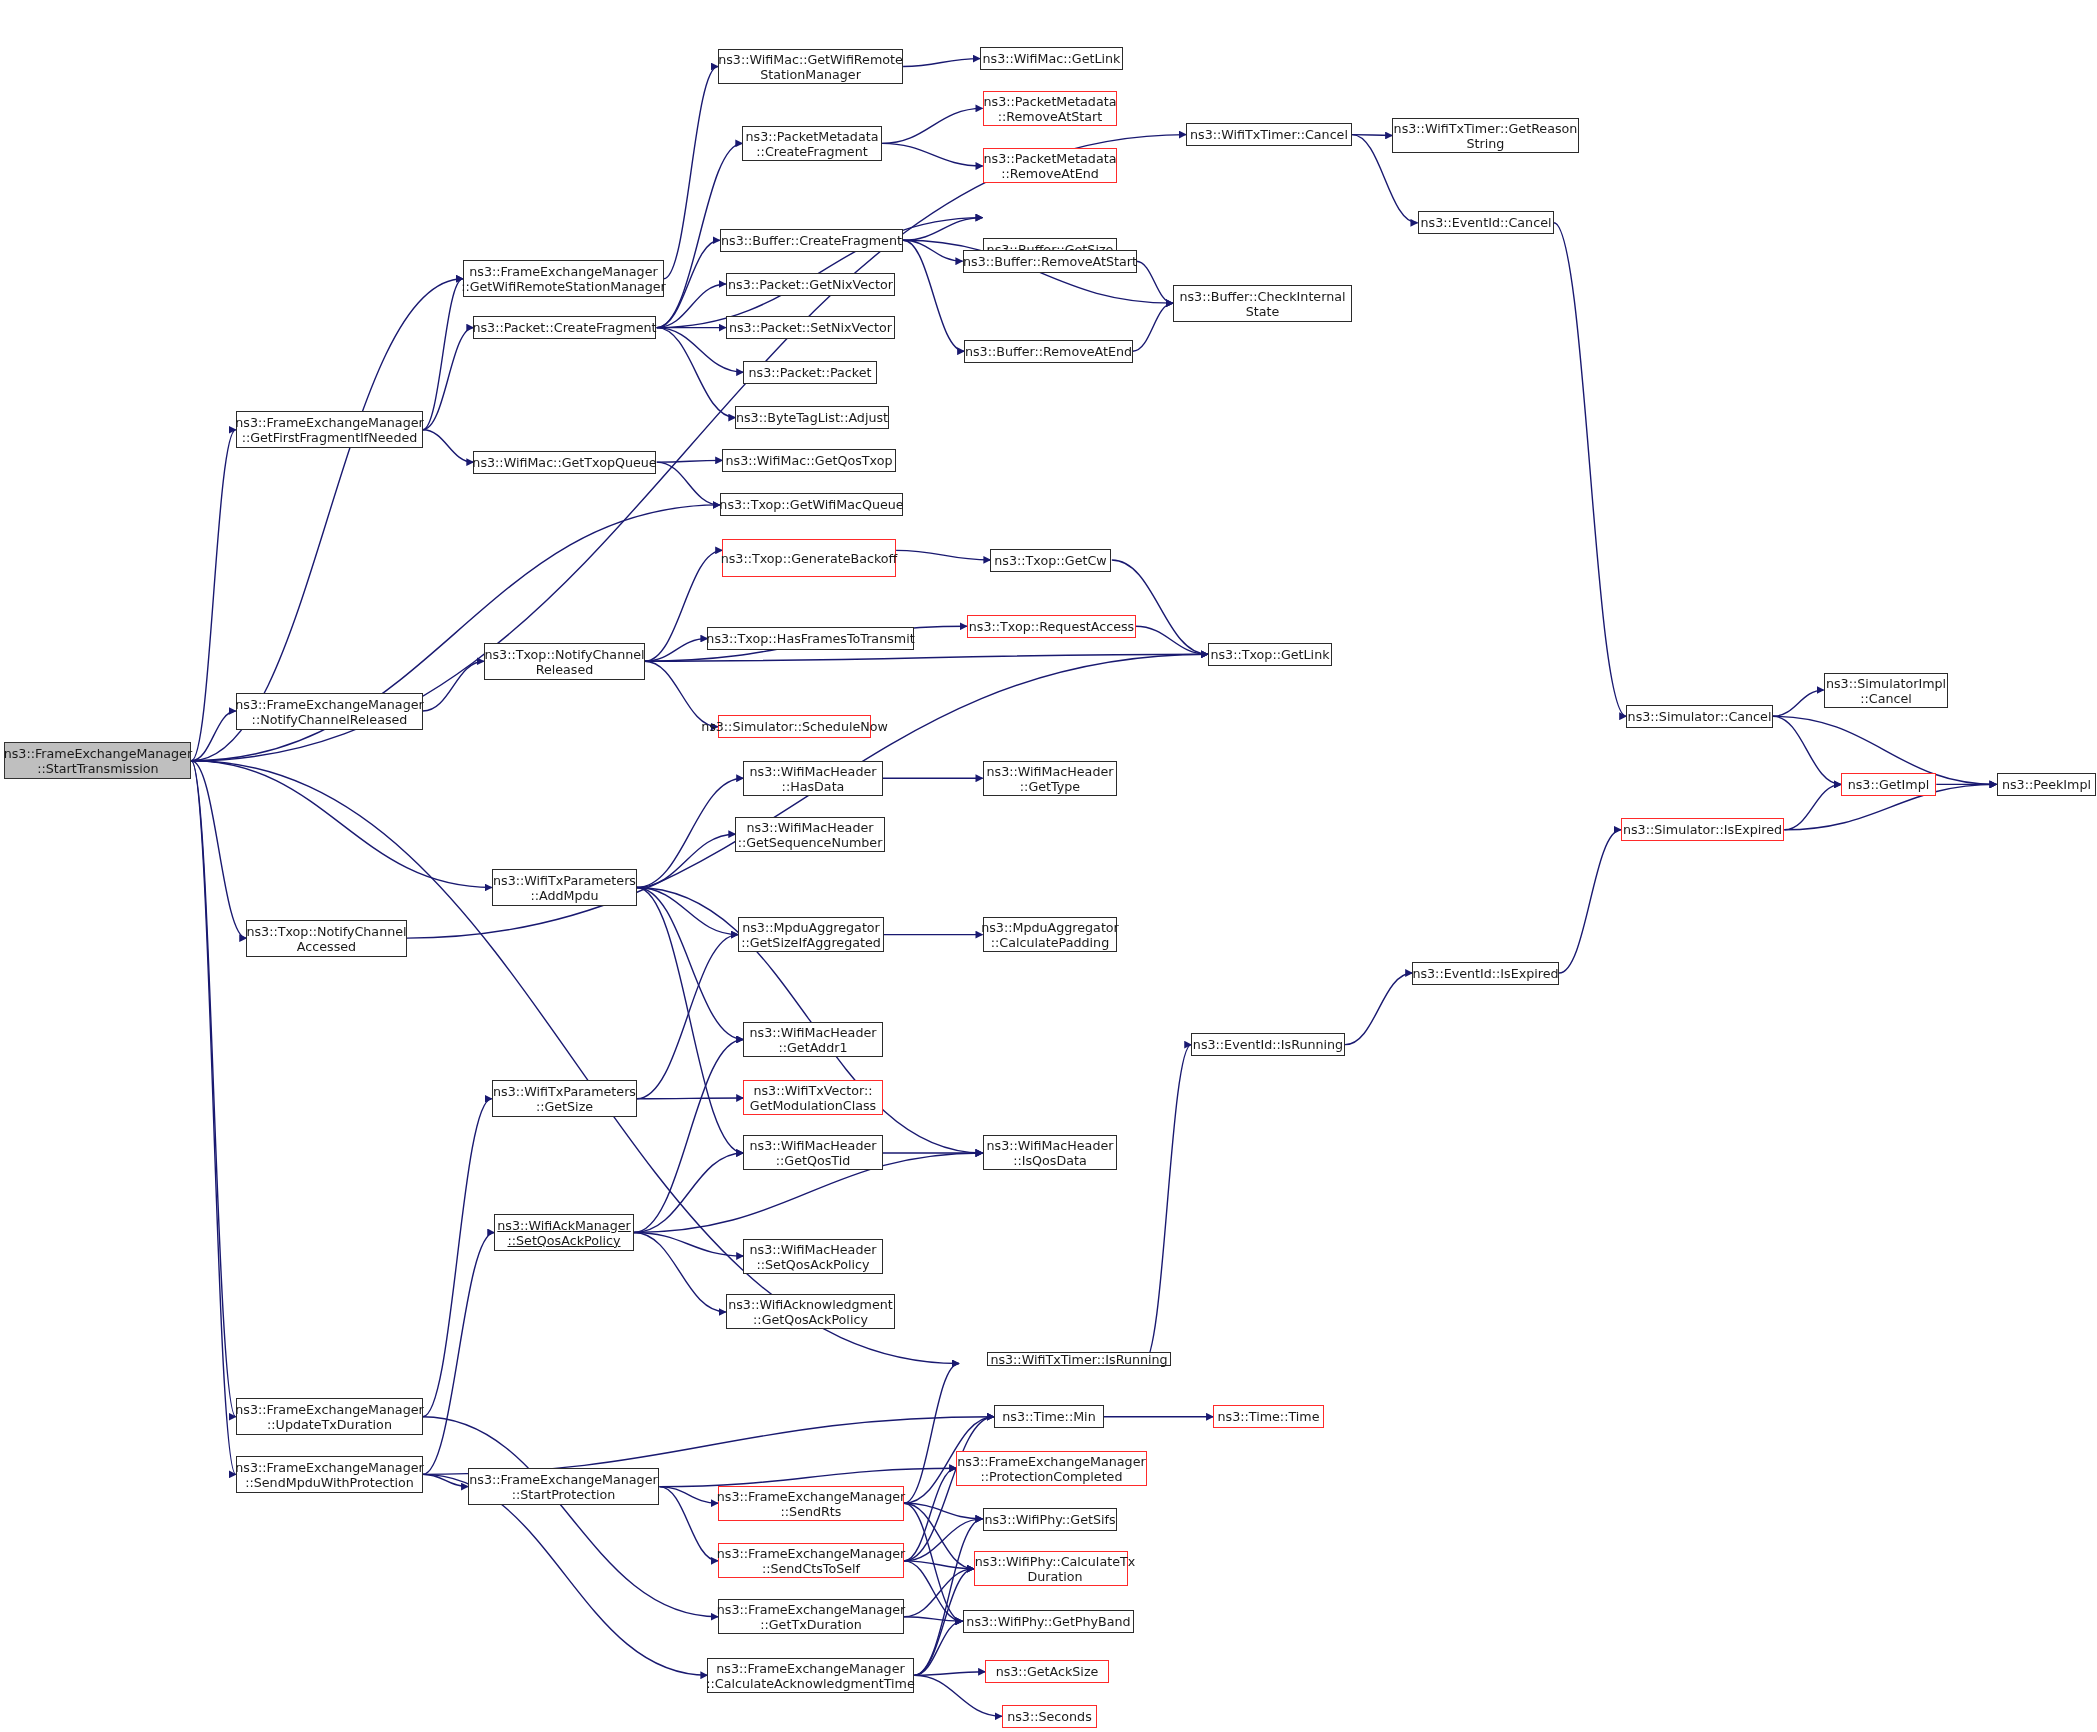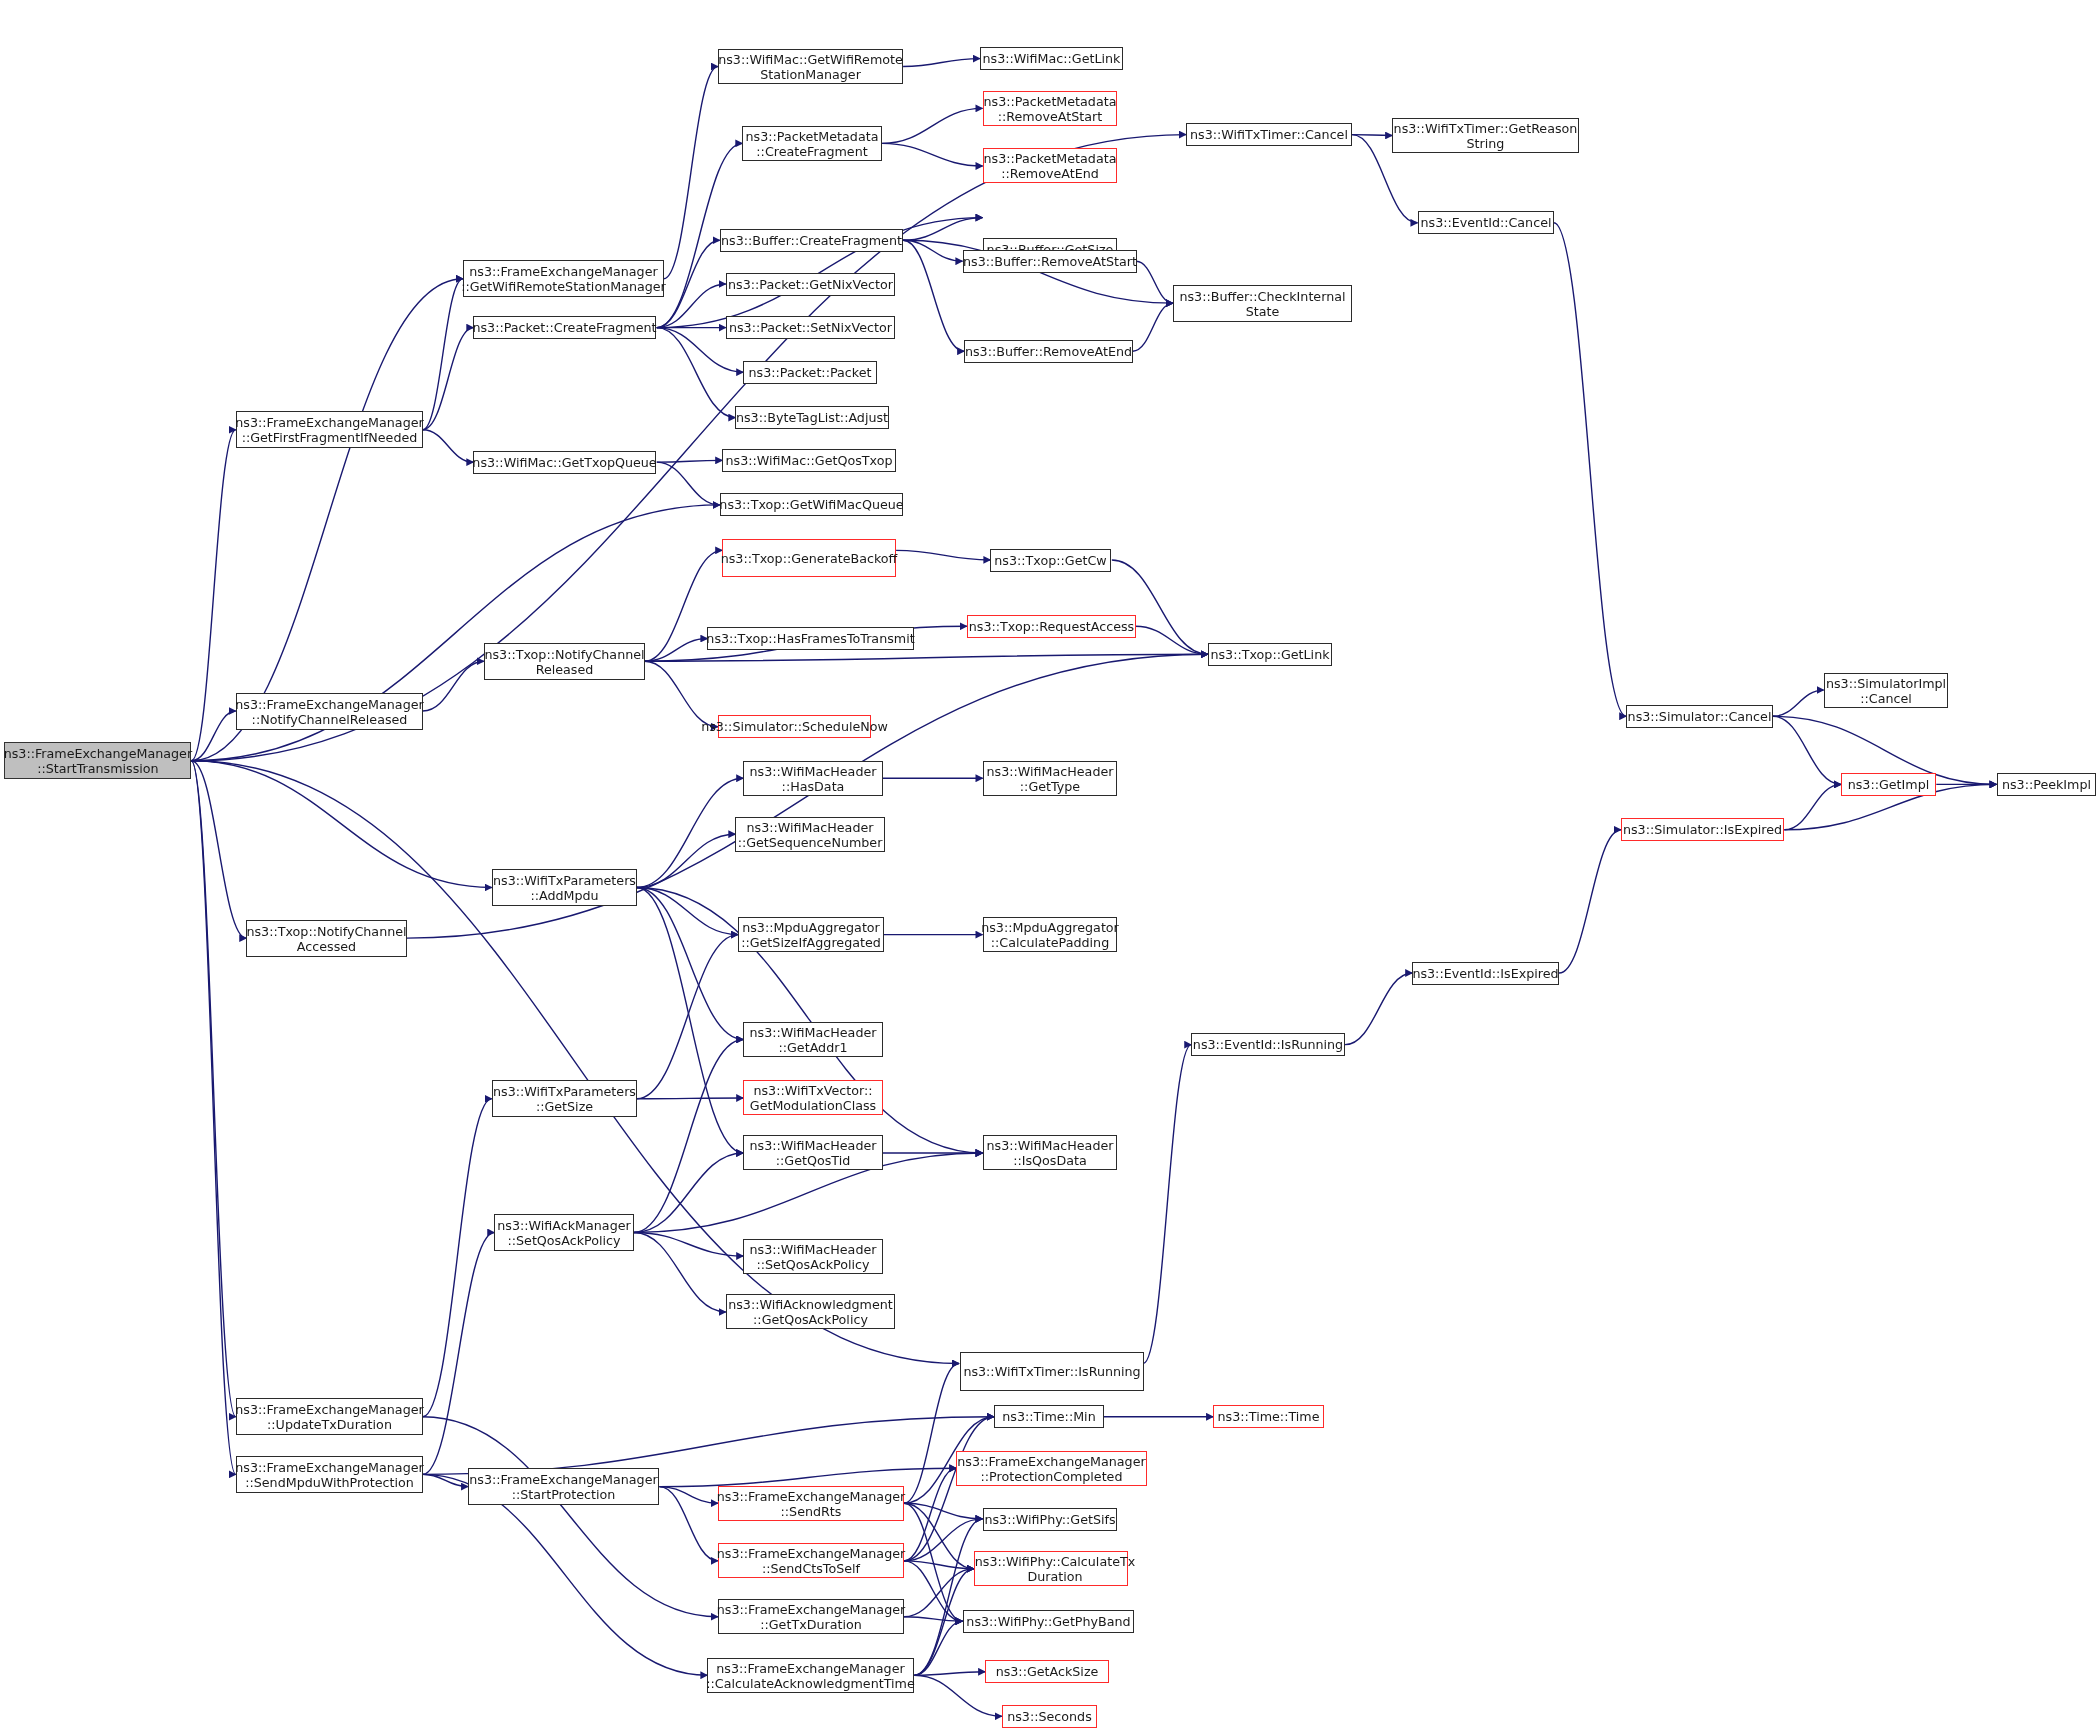--- a/index.html
+++ b/index.html
@@ -156,21 +156,21 @@
     <span>::AddMpdu</span>
   </div>
 <div class="node" style="left:246px;top:920px;width:161px;height:37px;">
     <span>ns3::Txop::NotifyChannel</span>
     <span>Accessed</span>
   </div>
 <div class="node" style="left:492px;top:1080px;width:145px;height:37px;">
     <span>ns3::WifiTxParameters</span>
     <span>::GetSize</span>
   </div>
-<div class="node" style="left:494px;top:1214px;width:140px;height:37px;">
+<div class="node" style="left:494px;top:1214px;width:140px;height:37px;text-decoration:underline;">
     <span>ns3::WifiAckManager</span>
     <span>::SetQosAckPolicy</span>
   </div>
 <div class="node" style="left:236px;top:1398px;width:187px;height:37px;">
     <span>ns3::FrameExchangeManager</span>
     <span>::UpdateTxDuration</span>
   </div>
 <div class="node" style="left:236px;top:1456px;width:187px;height:37px;">
     <span>ns3::FrameExchangeManager</span>
     <span>::SendMpduWithProtection</span>
@@ -296,21 +296,21 @@
     <span>::GetType</span>
   </div>
 <div class="node" style="left:983px;top:917px;width:134px;height:35px;">
     <span>ns3::MpduAggregator</span>
     <span>::CalculatePadding</span>
   </div>
 <div class="node" style="left:983px;top:1135px;width:134px;height:35px;">
     <span>ns3::WifiMacHeader</span>
     <span>::IsQosData</span>
   </div>
-<div class="node" style="left:960px;top:1352px;width:184px;height:39px;">
+<div class="node" style="left:987px;top:1352px;width:184px;height:14px;">
     <span>ns3::WifiTxTimer::IsRunning</span>
   </div>
 <div class="node" style="left:994px;top:1405px;width:110px;height:23px;justify-content:center;">
     <span>ns3::Time::Min</span>
   </div>
 <div class="node red" style="left:956px;top:1451px;width:191px;height:35px;">
     <span>ns3::FrameExchangeManager</span>
     <span>::ProtectionCompleted</span>
   </div>
 <div class="node" style="left:983px;top:1508px;width:134px;height:23px;">

